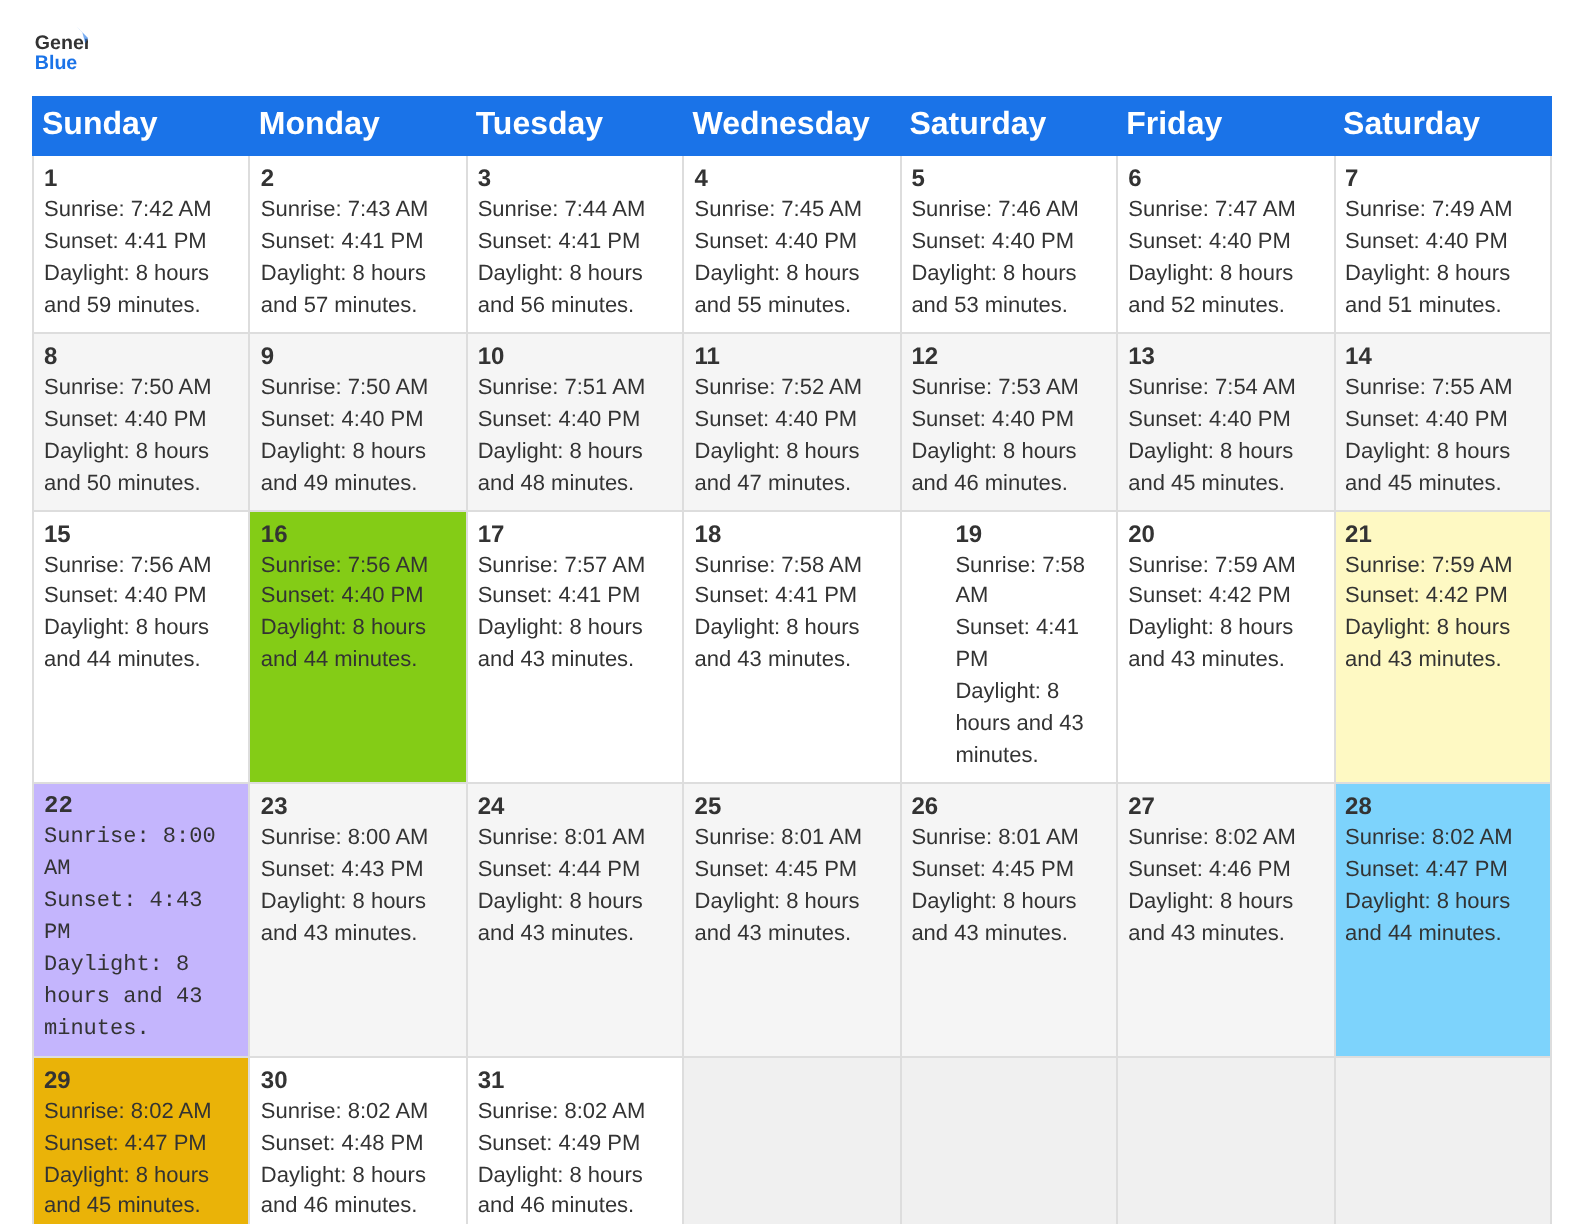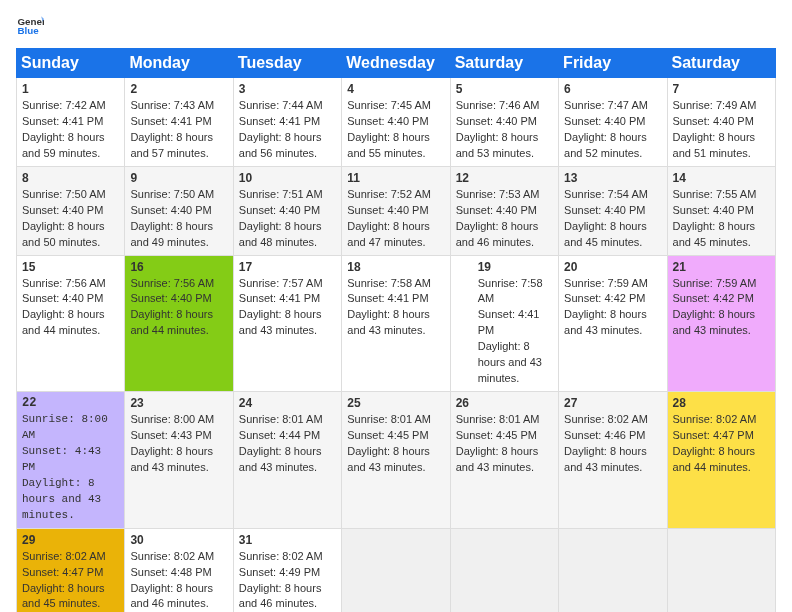--- a/index.html
+++ b/index.html
@@ -145,30 +145,30 @@
           <td style="background: rgb(245, 245, 245);"><span class="day-num">13</span><span class="day-info">Sunrise: 7:54 AM<br>Sunset: 4:40 PM<br>Daylight: 8 hours and 45 minutes.</span></td>
           <td style="background: rgb(245, 245, 245);"><span class="day-num">14</span><span class="day-info">Sunrise: 7:55 AM<br>Sunset: 4:40 PM<br>Daylight: 8 hours and 45 minutes.</span></td>
         </tr>
         <tr>
           <td style="background: rgb(255, 255, 255);"><span class="day-num">15</span><span class="day-info">Sunrise: 7:56 AM<br>Sunset: 4:40 PM<br>Daylight: 8 hours and 44 minutes.</span></td>
           <td style="background: #84cc16;"><span class="day-num">16</span><span class="day-info">Sunrise: 7:56 AM<br>Sunset: 4:40 PM<br>Daylight: 8 hours and 44 minutes.</span></td>
           <td style="background: rgb(255, 255, 255);"><span class="day-num">17</span><span class="day-info">Sunrise: 7:57 AM<br>Sunset: 4:41 PM<br>Daylight: 8 hours and 43 minutes.</span></td>
           <td style="background: rgb(255, 255, 255);"><span class="day-num">18</span><span class="day-info">Sunrise: 7:58 AM<br>Sunset: 4:41 PM<br>Daylight: 8 hours and 43 minutes.</span></td>
           <td style="background: rgb(255, 255, 255); padding-left: 27px;"><span class="day-num">19</span><span class="day-info">Sunrise: 7:58 AM<br>Sunset: 4:41 PM<br>Daylight: 8 hours and 43 minutes.</span></td>
           <td style="background: rgb(255, 255, 255);"><span class="day-num">20</span><span class="day-info">Sunrise: 7:59 AM<br>Sunset: 4:42 PM<br>Daylight: 8 hours and 43 minutes.</span></td>
-          <td style="background: #f0abfc;"><span class="day-num">21</span><span class="day-info">Sunrise: 7:59 AM<br>Sunset: 4:42 PM<br>Daylight: 8 hours and 43 minutes.</span></td>
+          <td style="background: #fef9c3;"><span class="day-num">21</span><span class="day-info">Sunrise: 7:59 AM<br>Sunset: 4:42 PM<br>Daylight: 8 hours and 43 minutes.</span></td>
         </tr>
         <tr>
           <td style="background: #c4b5fd; font-family: Liberation Mono, monospace;"><span class="day-num">22</span><span class="day-info">Sunrise: 8:00 AM<br>Sunset: 4:43 PM<br>Daylight: 8 hours and 43 minutes.</span></td>
           <td style="background: rgb(245, 245, 245);"><span class="day-num">23</span><span class="day-info">Sunrise: 8:00 AM<br>Sunset: 4:43 PM<br>Daylight: 8 hours and 43 minutes.</span></td>
           <td style="background: rgb(245, 245, 245);"><span class="day-num">24</span><span class="day-info">Sunrise: 8:01 AM<br>Sunset: 4:44 PM<br>Daylight: 8 hours and 43 minutes.</span></td>
           <td style="background: rgb(245, 245, 245);"><span class="day-num">25</span><span class="day-info">Sunrise: 8:01 AM<br>Sunset: 4:45 PM<br>Daylight: 8 hours and 43 minutes.</span></td>
           <td style="background: rgb(245, 245, 245);"><span class="day-num">26</span><span class="day-info">Sunrise: 8:01 AM<br>Sunset: 4:45 PM<br>Daylight: 8 hours and 43 minutes.</span></td>
           <td style="background: rgb(245, 245, 245);"><span class="day-num">27</span><span class="day-info">Sunrise: 8:02 AM<br>Sunset: 4:46 PM<br>Daylight: 8 hours and 43 minutes.</span></td>
-          <td style="background: #fde047;"><span class="day-num">28</span><span class="day-info">Sunrise: 8:02 AM<br>Sunset: 4:47 PM<br>Daylight: 8 hours and 44 minutes.</span></td>
+          <td style="background: #7dd3fc;"><span class="day-num">28</span><span class="day-info">Sunrise: 8:02 AM<br>Sunset: 4:47 PM<br>Daylight: 8 hours and 44 minutes.</span></td>
         </tr>
         <tr>
           <td style="background: #eab308; margin-top: 31px;"><span class="day-num">29</span><span class="day-info">Sunrise: 8:02 AM<br>Sunset: 4:47 PM<br>Daylight: 8 hours and 45 minutes.</span></td>
           <td style="background: rgb(255, 255, 255);"><span class="day-num">30</span><span class="day-info">Sunrise: 8:02 AM<br>Sunset: 4:48 PM<br>Daylight: 8 hours and 46 minutes.</span></td>
           <td style="background: rgb(255, 255, 255);"><span class="day-num">31</span><span class="day-info">Sunrise: 8:02 AM<br>Sunset: 4:49 PM<br>Daylight: 8 hours and 46 minutes.</span></td>
           <td class="empty-cell"></td>
           <td class="empty-cell"></td>
           <td class="empty-cell"></td>
           <td class="empty-cell"></td>
         </tr>

